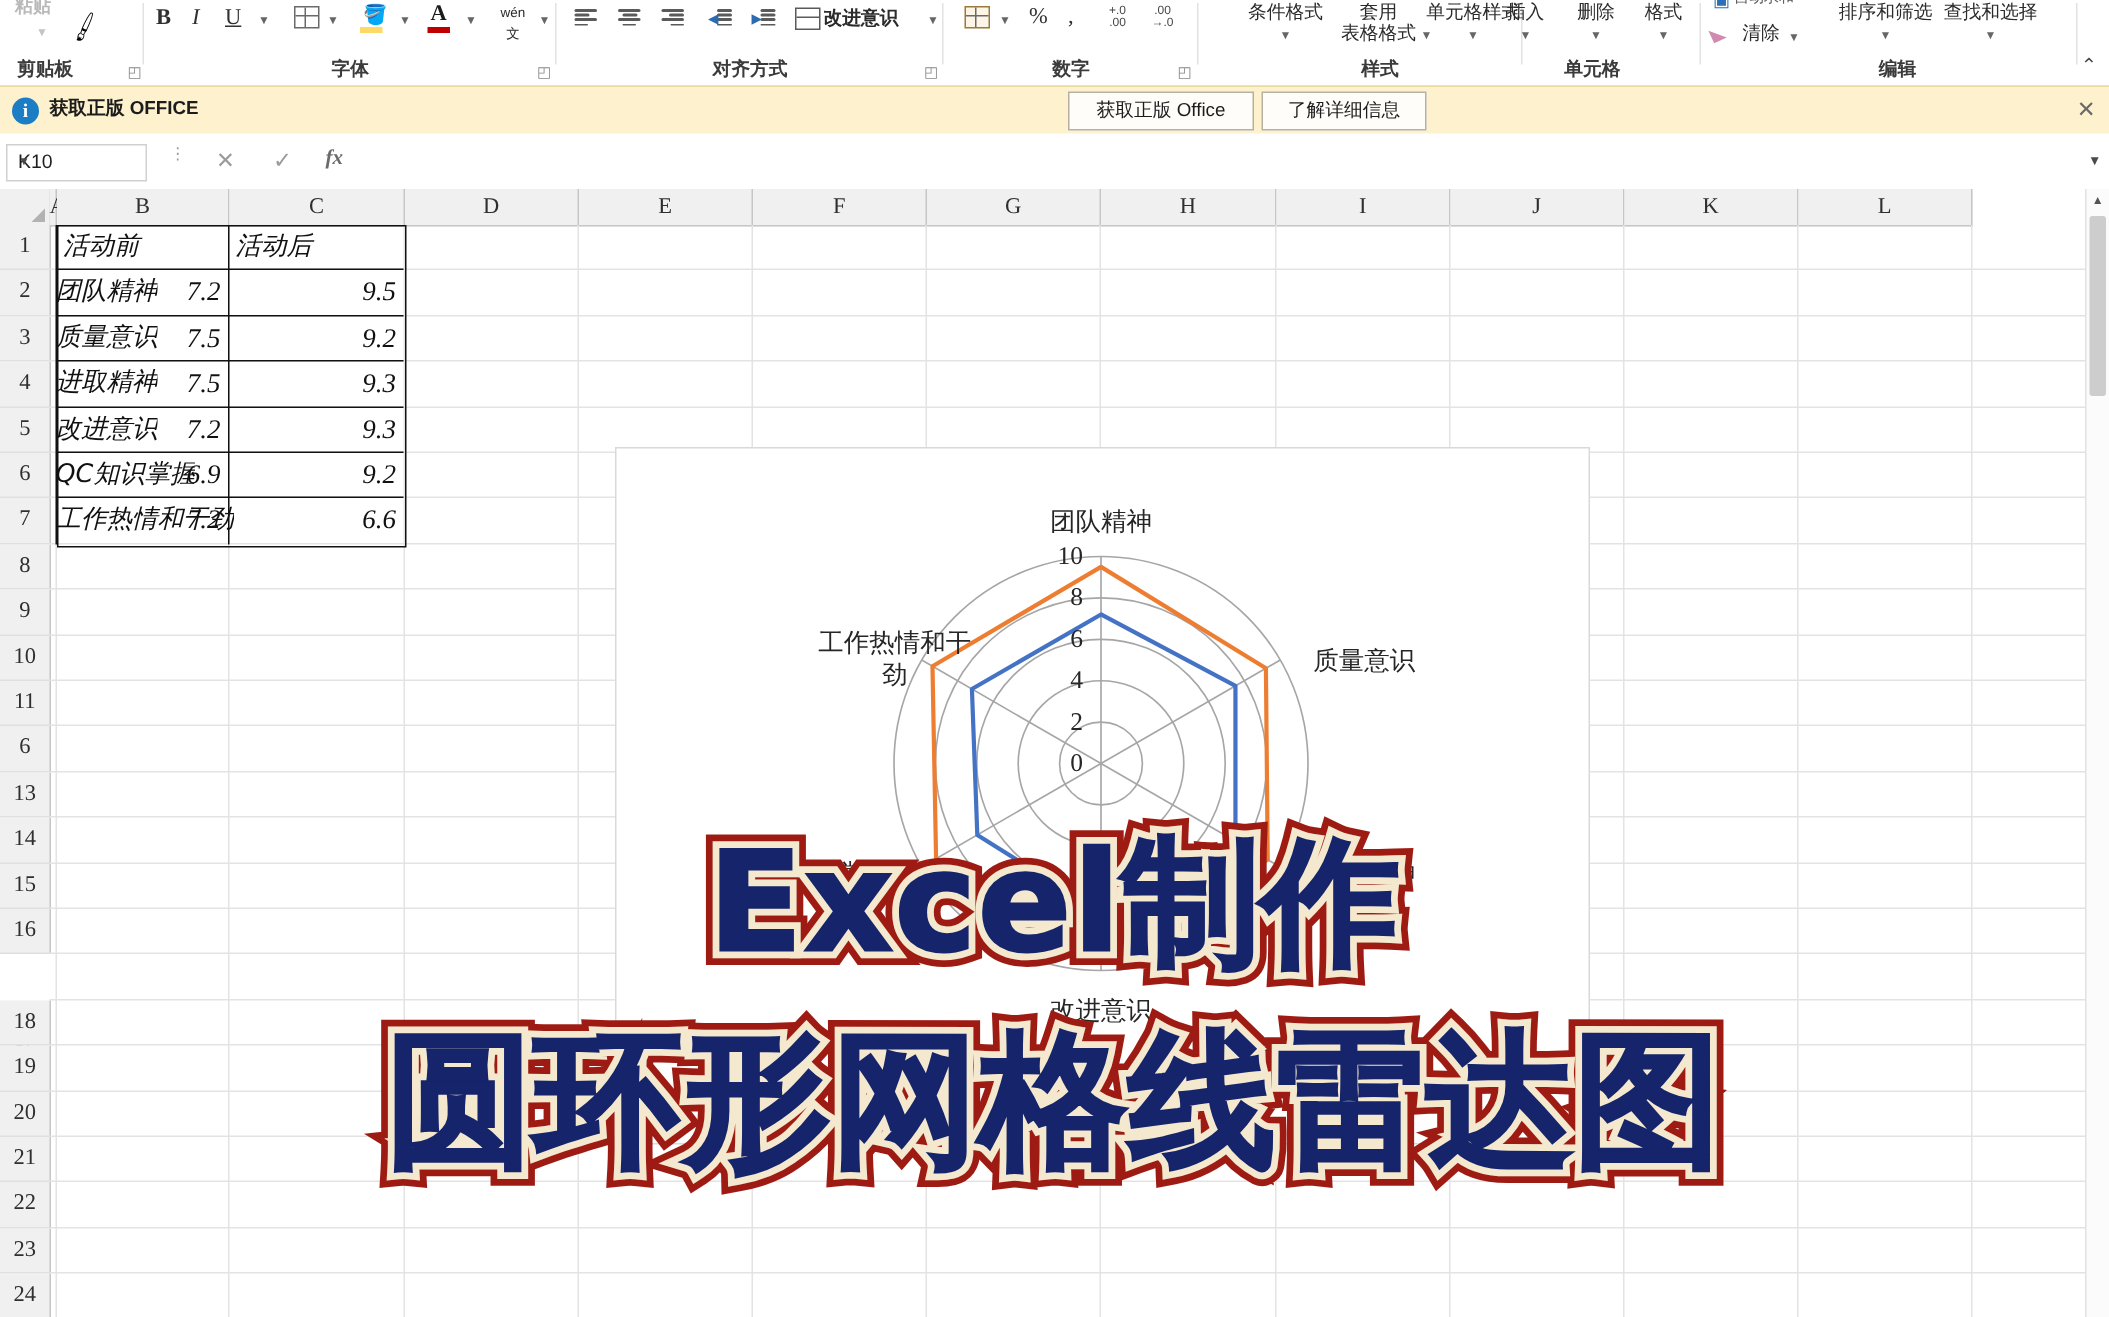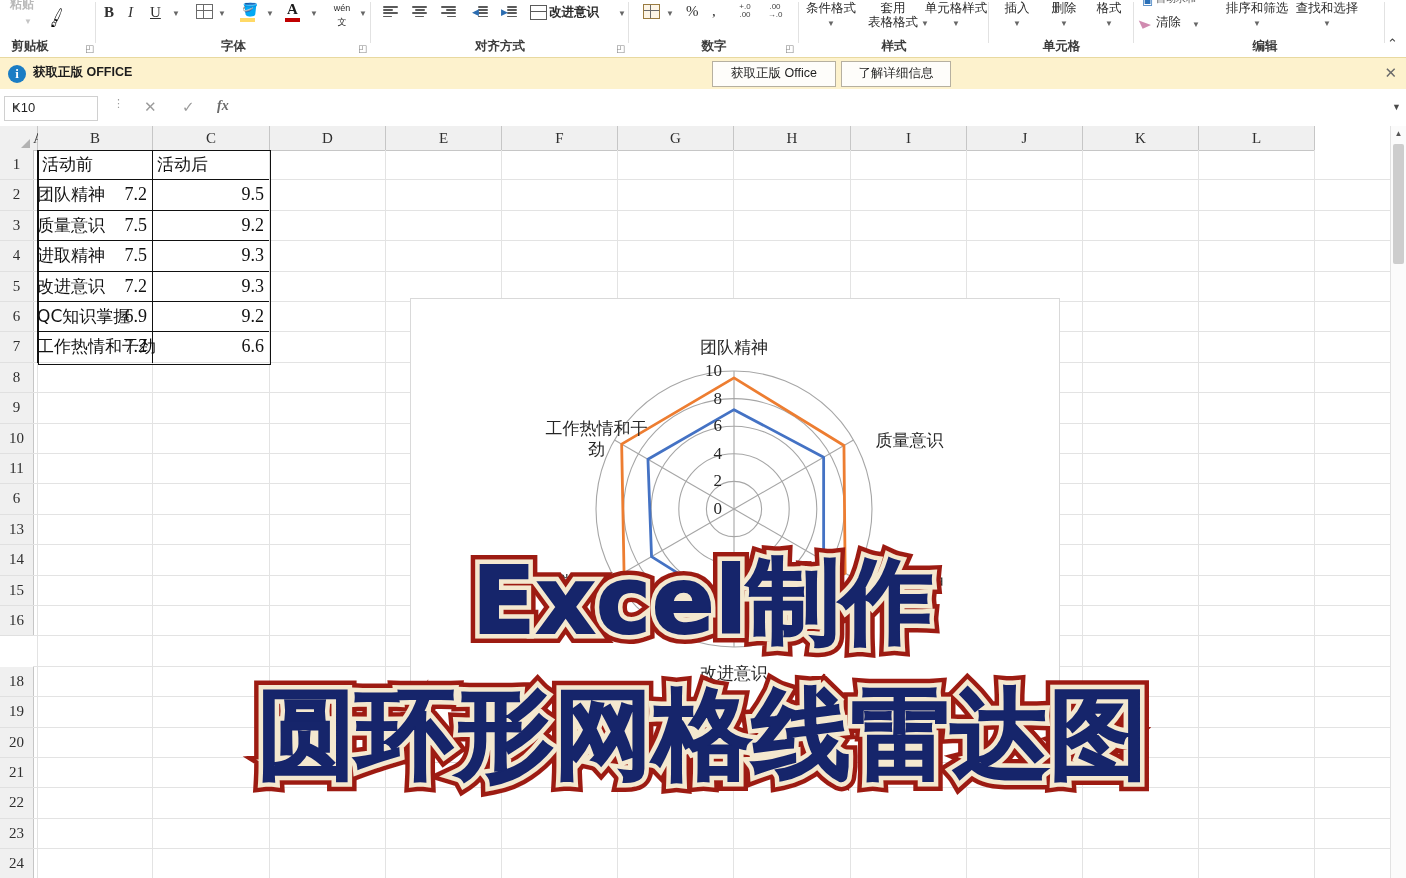--- a/index.html
+++ b/index.html
@@ -77,21 +77,21 @@
   .gridwrap{position:absolute;left:0;top:126px;width:1406px;height:752px;background:#fff;overflow:hidden;}
   .corner{position:absolute;left:0;top:0;width:33px;height:24px;background:#f0f0f0;border-right:1px solid #c6c6c6;border-bottom:1px solid #c6c6c6;}
   .corner:after{content:"";position:absolute;right:3px;bottom:2px;border-left:9px solid transparent;border-bottom:9px solid #b2b2b2;}
   .colhead{position:absolute;top:0;height:24px;background:#f0f0f0;border-right:1px solid #c6c6c6;border-bottom:1px solid #c6c6c6;
            font-size:15px;color:#2f2f2f;text-align:center;line-height:24px;font-family:"Liberation Serif",serif;}
   .rowhead{position:absolute;left:0;width:33px;background:#f0f0f0;border-right:1px solid #c6c6c6;border-bottom:1px solid #e0e0e0;
            font-size:15px;color:#2f2f2f;text-align:center;font-family:"Liberation Serif",serif;}
   .gline-v{position:absolute;width:1px;background:#e3e3e3;}
   .gline-h{position:absolute;height:1px;background:#e3e3e3;}
 
-  .cell{position:absolute;font-size:17px;color:#111;font-family:"DejaVu Sans",sans-serif;overflow:hidden;white-space:nowrap;}
+  .cell{position:absolute;font-size:17px;color:#111;font-family:"DejaVu Sans",sans-serif;overflow:hidden;white-space:nowrap;font-style:italic;}
   .cell.num{text-align:right;font-family:"Liberation Serif",serif;font-size:18px;}
   .dbox{position:absolute;border:1px solid #111;}
 
   
   .vsb{position:absolute;right:0;top:126px;width:15px;height:752px;background:#fbfbfb;border-left:1px solid #e2e2e2;}
   .vsb-up{position:absolute;left:0;top:0;width:15px;height:15px;color:#555;font-size:8px;text-align:center;line-height:15px;}
   .vsb-thumb{position:absolute;left:2px;top:18px;width:11px;height:120px;background:#cdcdcd;border-radius:2px;}
   .fbar-scroll{position:absolute;right:0;top:89px;width:15px;height:37px;}
 
   
@@ -189,21 +189,21 @@
       <div class="chev" style="left:37px;top:9px">▼</div>
       <div class="fb" style="left:57px;top:3px">%</div>
       <div class="fb" style="left:83px;top:3px">,</div>
       <div class="txtbtn" style="left:102px;top:3px;width:28px;font-size:8px;line-height:8px;color:#444">+.0<br>.00</div>
       <div class="txtbtn" style="left:132px;top:3px;width:28px;font-size:8px;line-height:8px;color:#444">.00<br>→.0</div>
       <div class="glabel" style="left:0;width:170px">数字</div>
       <div class="dlg" style="left:156px">◰</div>
       <div class="gsep" style="left:169px"></div>
     </div>
 
-    <div class="rgroup" style="left:799px;width:190px">
+    <div class="rgroup" style="left:825px;width:190px">
       <div class="txtbtn" style="left:0;top:1px;width:64px">条件格式</div>
       <div class="chev" style="left:28px;top:19px">▼</div>
       <div class="txtbtn" style="left:62px;top:1px;width:64px;white-space:pre-line">套用
 表格格式</div>
       <div class="chev" style="left:122px;top:19px">▼</div>
       <div class="txtbtn" style="left:124px;top:1px;width:66px">单元格样式</div>
       <div class="chev" style="left:153px;top:19px">▼</div>
       <div class="glabel" style="left:0;width:190px">样式</div>
       <div class="gsep" style="left:189px"></div>
     </div>
@@ -216,21 +216,21 @@
       <div class="txtbtn" style="left:100px;top:1px;width:40px">格式</div>
       <div class="chev" style="left:116px;top:19px">▼</div>
       <div class="glabel" style="left:0;width:145px">单元格</div>
       <div class="gsep" style="left:144px"></div>
     </div>
 
     <div class="rgroup" style="left:1134px;width:262px">
       <div class="btnico" style="left:8px;top:-6px;color:#2a70b8;font-size:12px">▣</div>
       <div class="btnico" style="left:22px;top:-6px;font-size:10px;color:#555">自动求和</div>
       <div class="btnico" style="left:6px;top:16px;font-size:12px;color:#d08bb0;transform:rotate(-25deg)">◣</div>
-      <div class="txtbtn" style="left:22px;top:15px;width:36px;text-align:left">清除</div>
+      <div class="txtbtn" style="left:22px;top:15px;width:36px;text-align:center">清除</div>
       <div class="chev" style="left:58px;top:20px">▼</div>
       <div class="txtbtn" style="left:88px;top:1px;width:70px">排序和筛选</div>
       <div class="chev" style="left:119px;top:19px">▼</div>
       <div class="txtbtn" style="left:158px;top:1px;width:70px">查找和选择</div>
       <div class="chev" style="left:189px;top:19px">▼</div>
       <div class="glabel" style="left:0;width:262px">编辑</div>
       <div class="gsep" style="left:250px"></div>
     </div>
 
     <div class="collapse">⌃</div>

